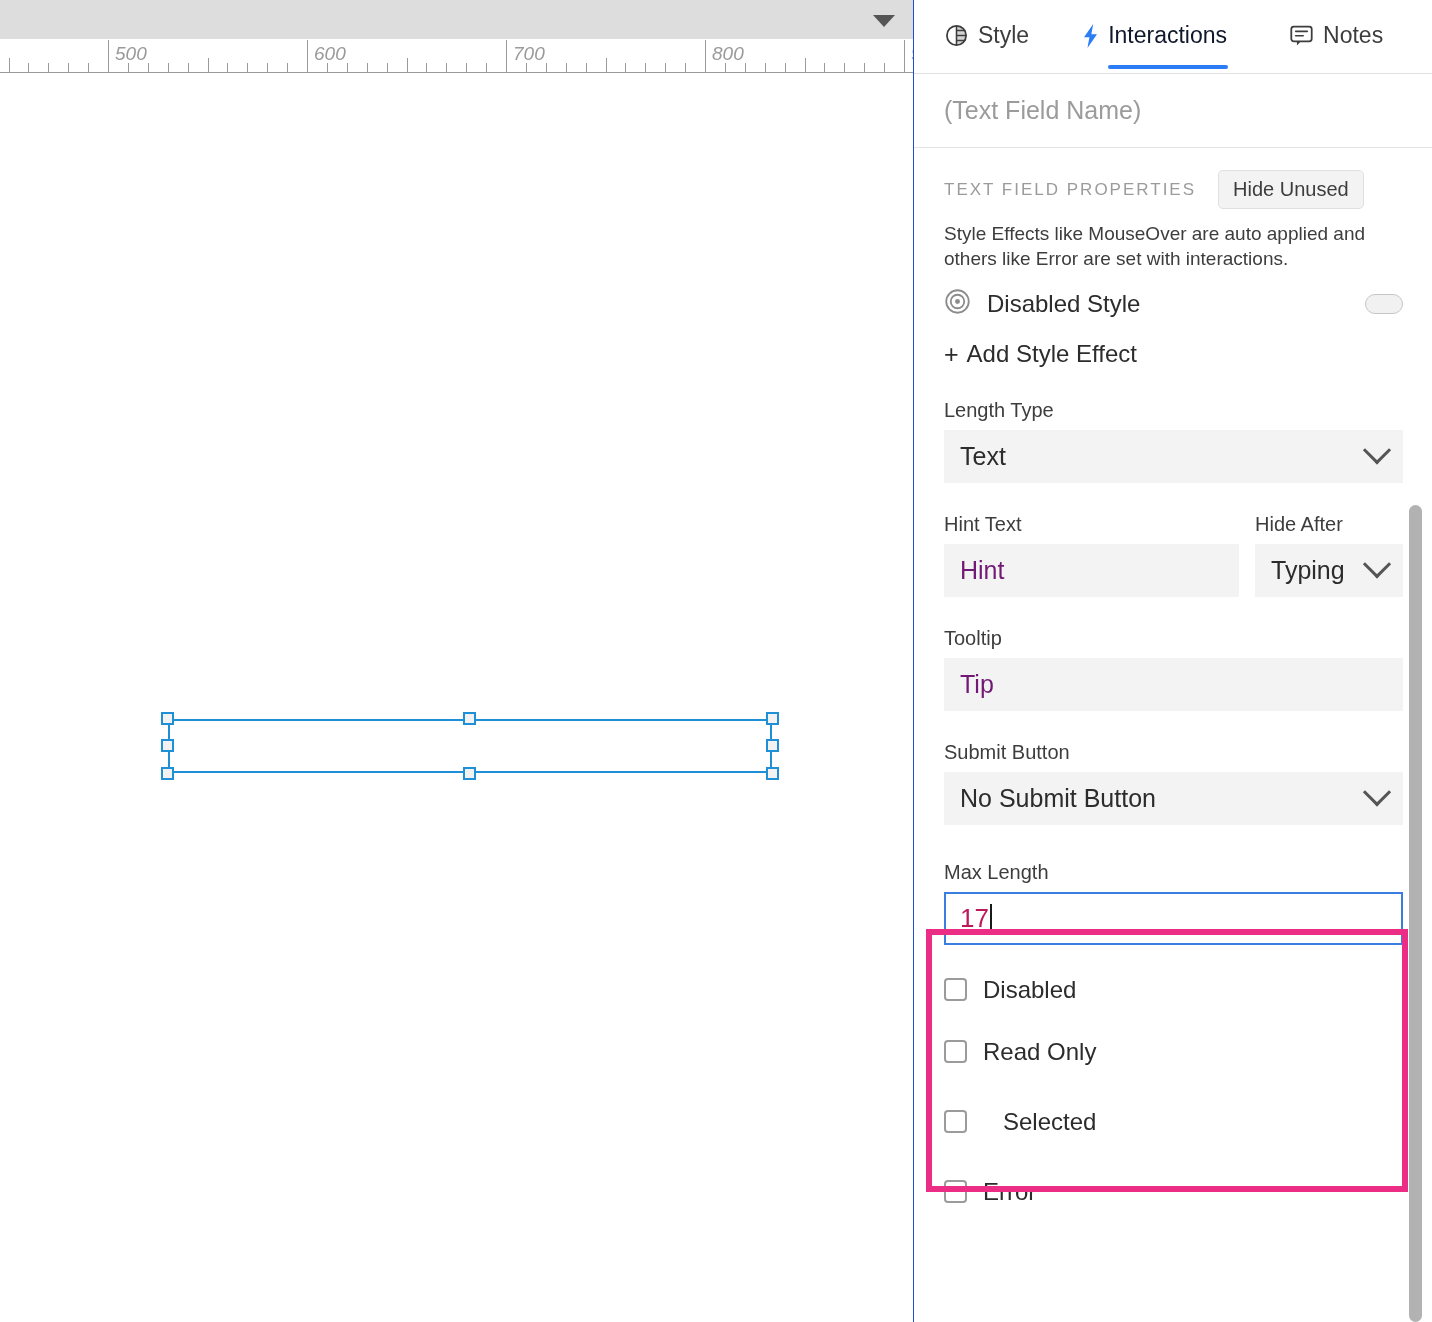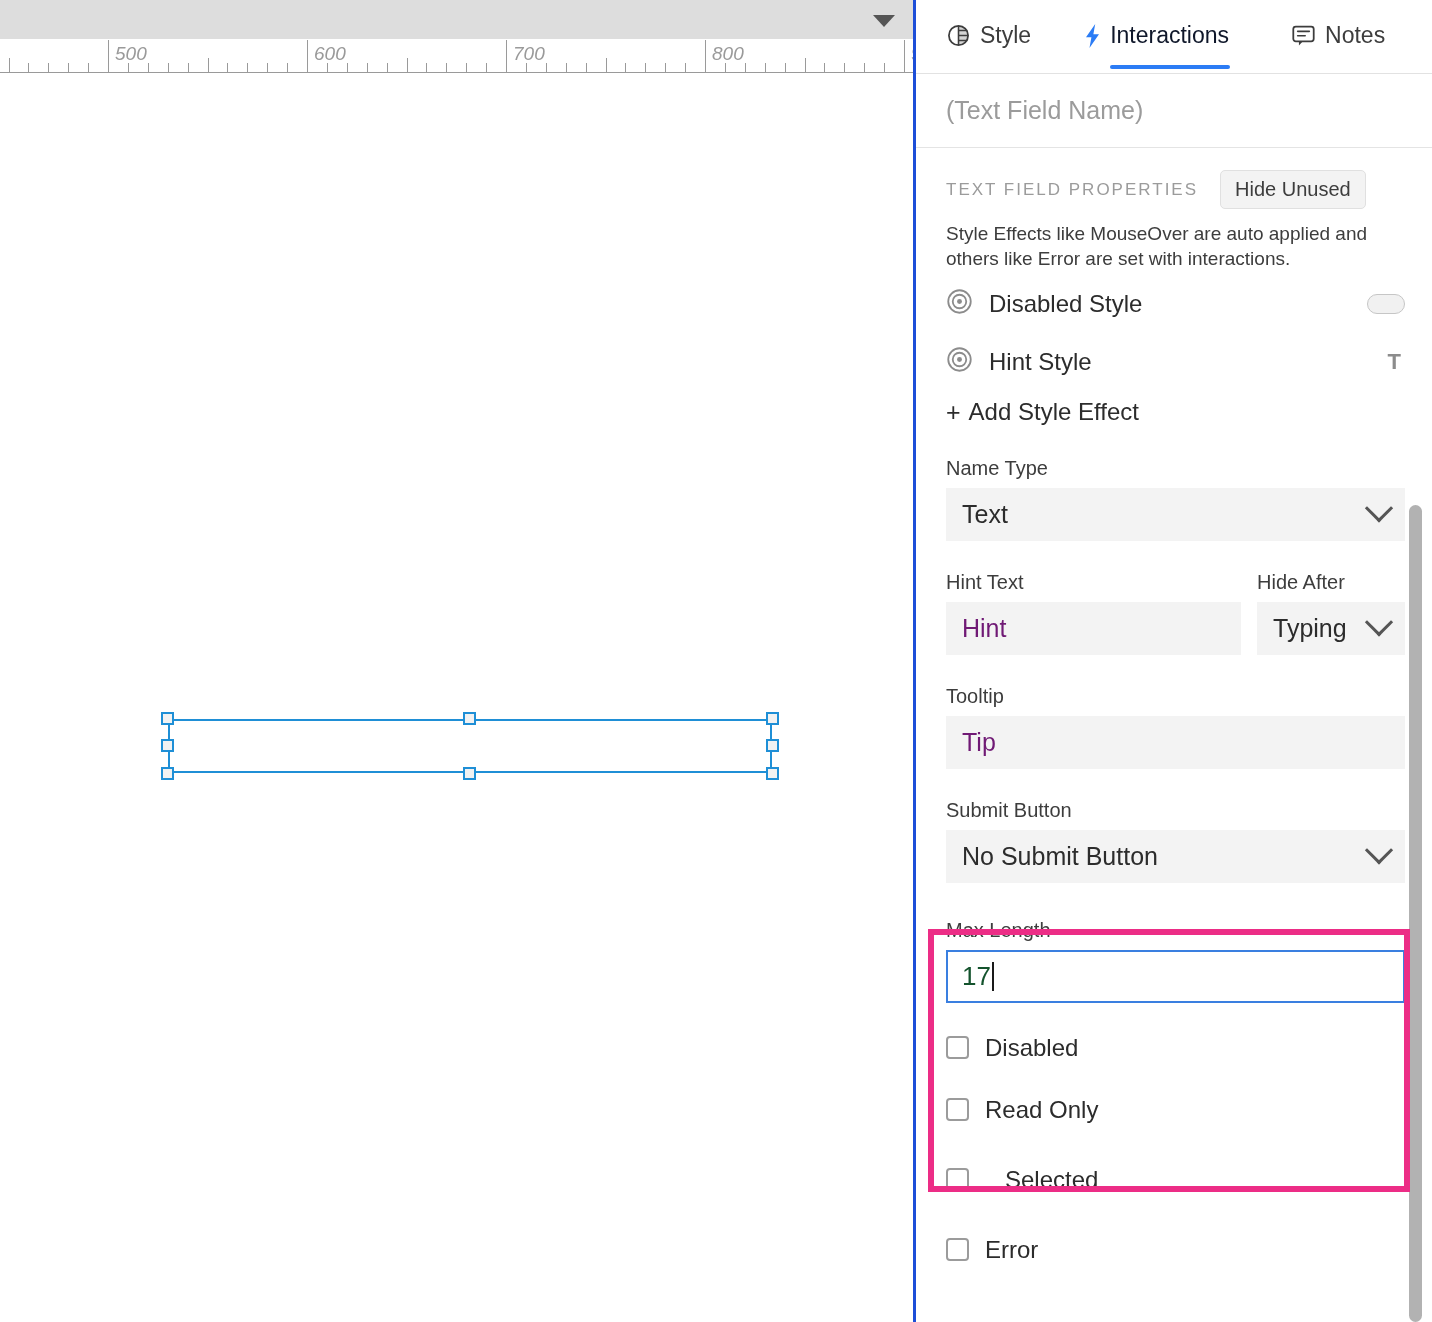--- a/index.html
+++ b/index.html
@@ -118,21 +118,21 @@
   .h-s  { left: 50%;   bottom: -7px; margin-left: -7px; }
   .h-se { right: -7px; bottom: -7px; }
 
   
   .panel {
     position: relative;
     width: 519px;
     height: 1322px;
     flex: 0 0 519px;
     background: #ffffff;
-    border-left: 3px solid #1d4ed8;
+    border-left: 1px solid #1d4ed8;
     box-sizing: border-box;
     overflow: hidden;
   }
   .tabs {
     position: relative;
     height: 74px;
     display: flex;
     align-items: flex-start;
     border-bottom: 1px solid #e2e2e2;
     box-sizing: border-box;
@@ -312,21 +312,21 @@
 
   .maxlen-input {
     background: #ffffff;
     border: 2px solid #3a7fe0;
     height: 53px;
     display: flex;
     align-items: center;
     padding: 0 14px;
     box-sizing: border-box;
     font-size: 26px;
-    color: #14532d;
+    color: #be185d;
     cursor: text;
   }
   .caret {
     display: inline-block;
     width: 2px;
     height: 29px;
     background: #1a1a1a;
     margin-left: 1px;
     vertical-align: middle;
   }
@@ -519,39 +519,28 @@
           <svg width="27" height="27" viewBox="0 0 24 24" fill="none">
             <circle cx="12" cy="12" r="10" stroke="#8c8c8c" stroke-width="1.6"></circle>
             <circle cx="12" cy="12" r="6" stroke="#8c8c8c" stroke-width="1.6"></circle>
             <circle cx="12" cy="12" r="2.2" fill="#8c8c8c"></circle>
           </svg>
         </span>
         <span class="se-label">Disabled Style</span>
         <span class="toggle-pill"></span>
       </div>
 
-      <div class="style-effect">
-        <span>
-          <svg width="27" height="27" viewBox="0 0 24 24" fill="none">
-            <circle cx="12" cy="12" r="10" stroke="#8c8c8c" stroke-width="1.6"></circle>
-            <circle cx="12" cy="12" r="6" stroke="#8c8c8c" stroke-width="1.6"></circle>
-            <circle cx="12" cy="12" r="2.2" fill="#8c8c8c"></circle>
-          </svg>
-        </span>
-        <span class="se-label">Hint Style</span>
-        <span class="t-glyph">T</span>
-      </div>
 
       <div class="add-effect">
         <span class="plus">+</span>
         <span>Add Style Effect</span>
       </div>
 
       <div class="field-group">
-        <div class="field-label">Name Type</div>
+        <div class="field-label">Length Type</div>
         <div class="select-box">
           <span>Text</span>
           <span class="chev"></span>
         </div>
       </div>
 
       <div class="field-group two-col">
         <div class="col-hint">
           <div class="field-label">Hint Text</div>
           <div class="input-box placeholder">Hint</div>

